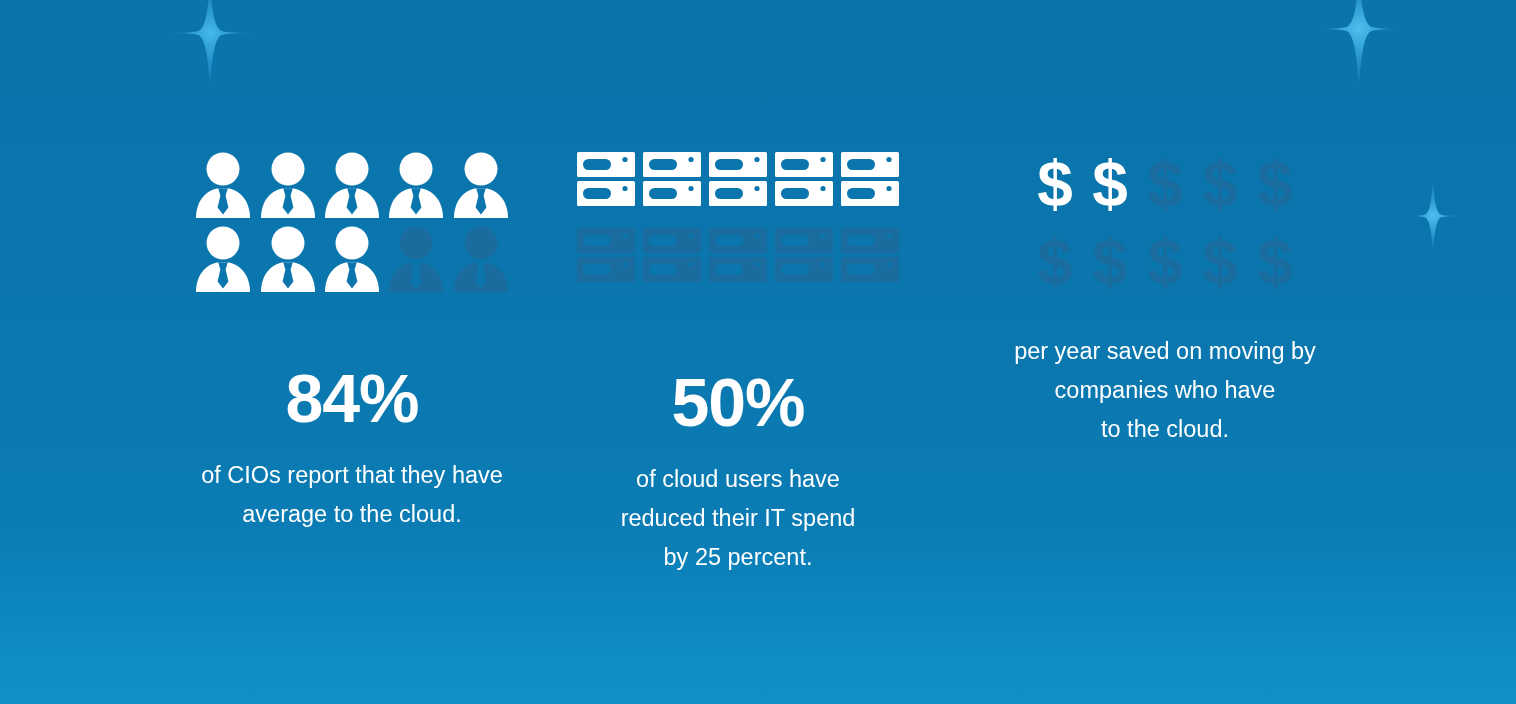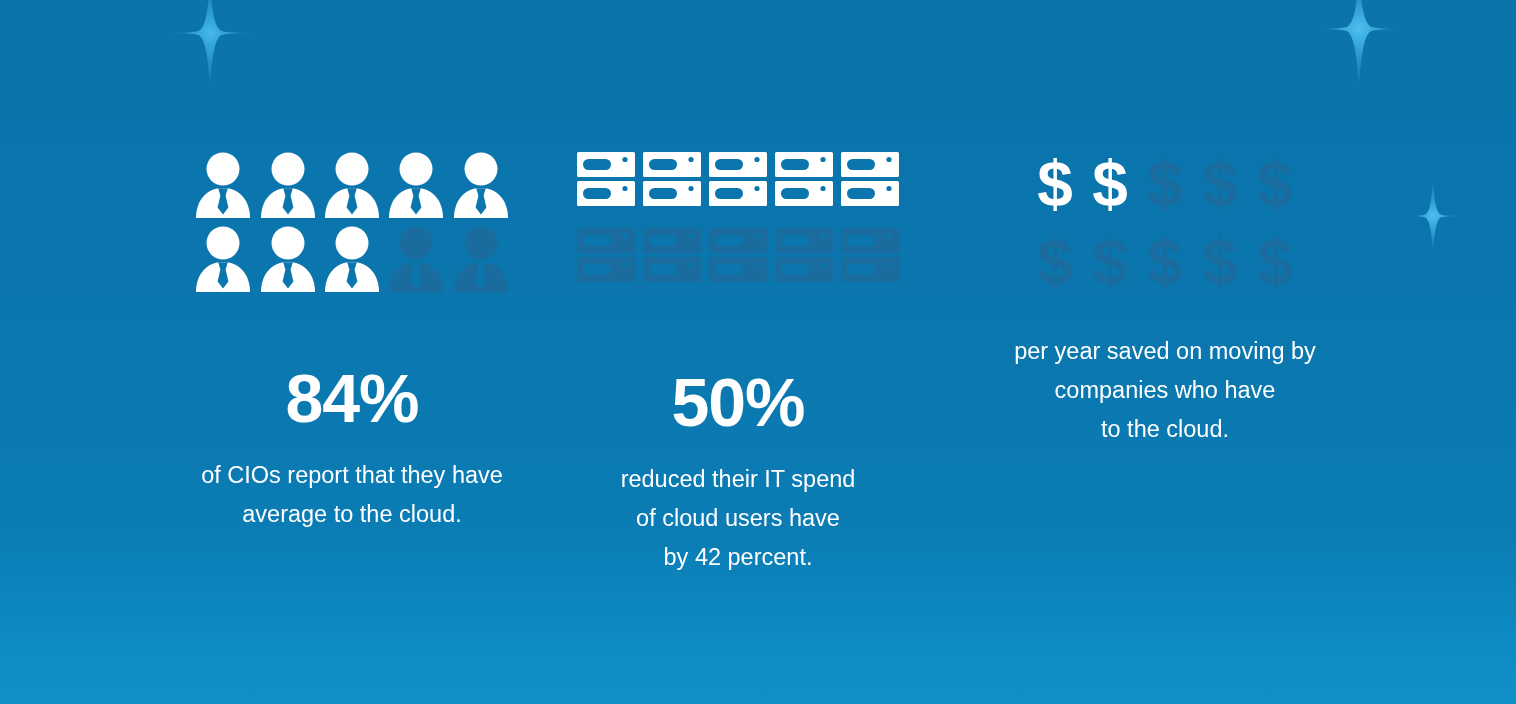--- a/index.html
+++ b/index.html
@@ -309,23 +309,23 @@
               <rect x="6" y="7" width="28" height="11" rx="5.5" fill="#0a76ad"></rect>
               <circle cx="48" cy="7.5" r="2.6" fill="#0a76ad"></circle>
               <rect x="0" y="29" width="58" height="25" rx="1.5" fill="#1a6b9e"></rect>
               <rect x="6" y="36" width="28" height="11" rx="5.5" fill="#0a76ad"></rect>
               <circle cx="48" cy="36.5" r="2.6" fill="#0a76ad"></circle>
             </svg>
           </span>
         </div>
       <div class="stat-number">50%</div>
       <div class="stat-caption">
+        <span class="cap-line">of cloud users have</span>
         <span class="cap-line">reduced their IT spend</span>
-        <span class="cap-line">of cloud users have</span>
-        <span class="cap-line">by 42 percent.</span>
+        <span class="cap-line">by 25 percent.</span>
       </div>
     </div>
 
     <div class="col col-2">
       <div class="icon-grid grid-money">
           <span class="icon-cell">
             <svg width="44" height="66" viewBox="0 0 44 66">
               <text x="22" y="54" text-anchor="middle" font-family="Liberation Sans, sans-serif" font-size="64" font-weight="bold" fill="#ffffff">$</text>
             </svg>
           </span>

